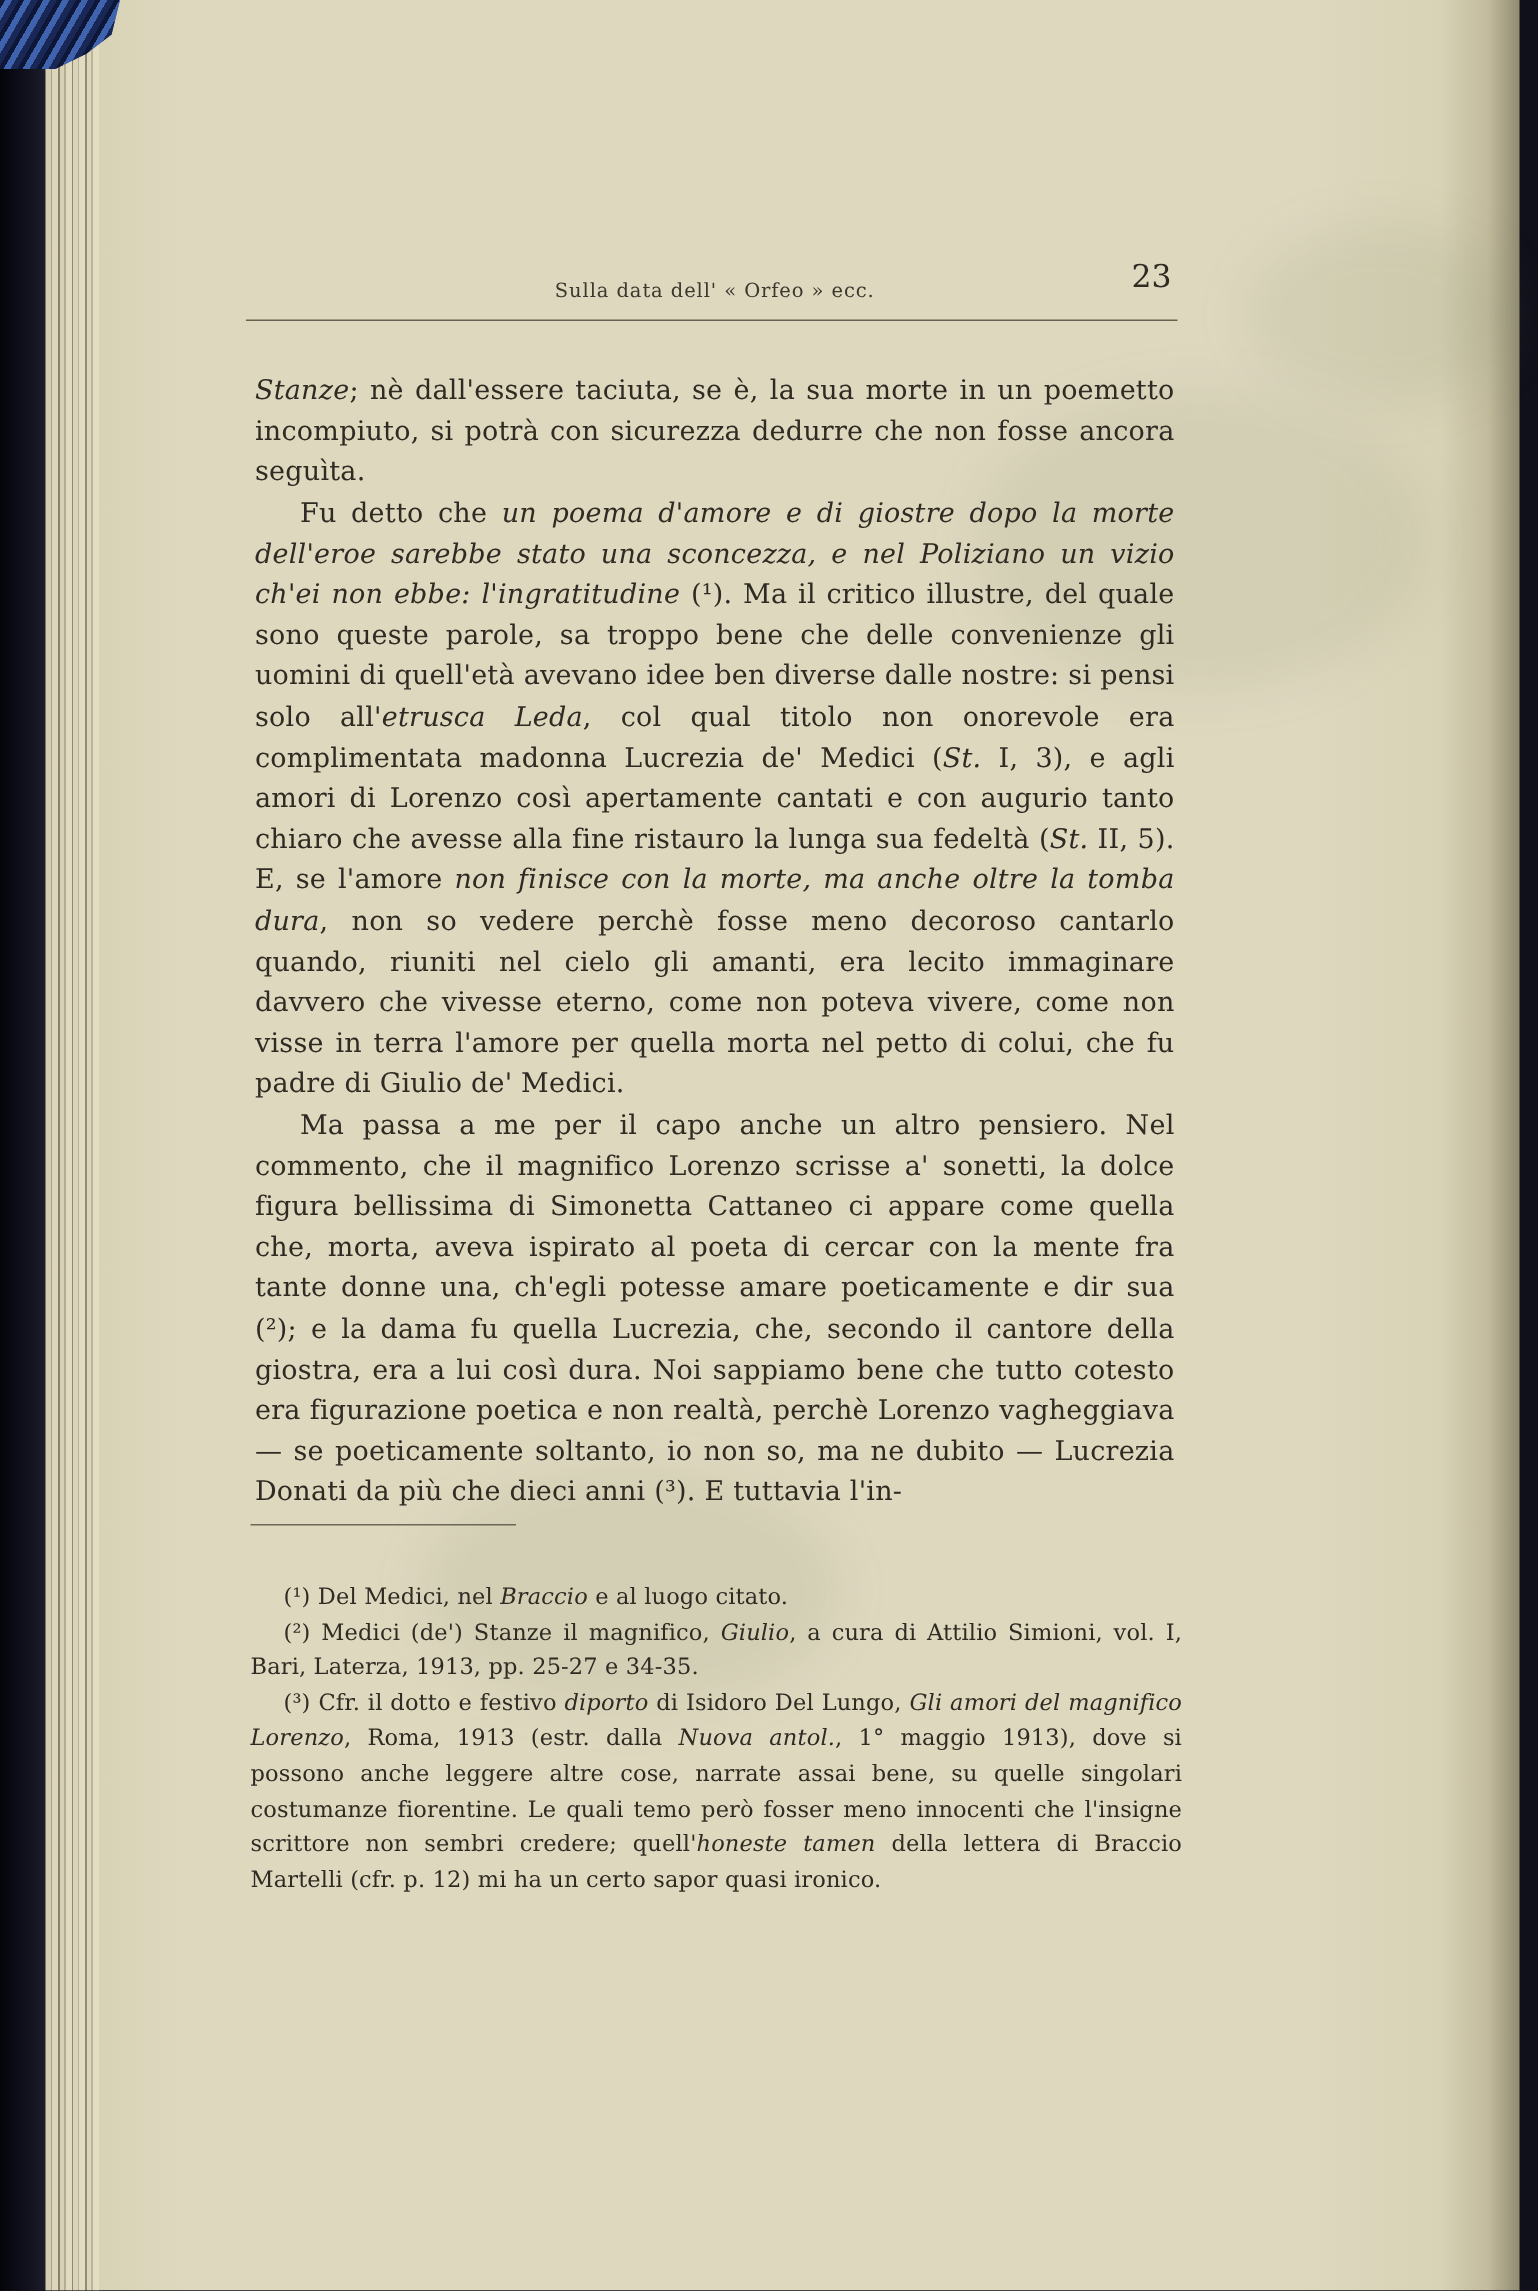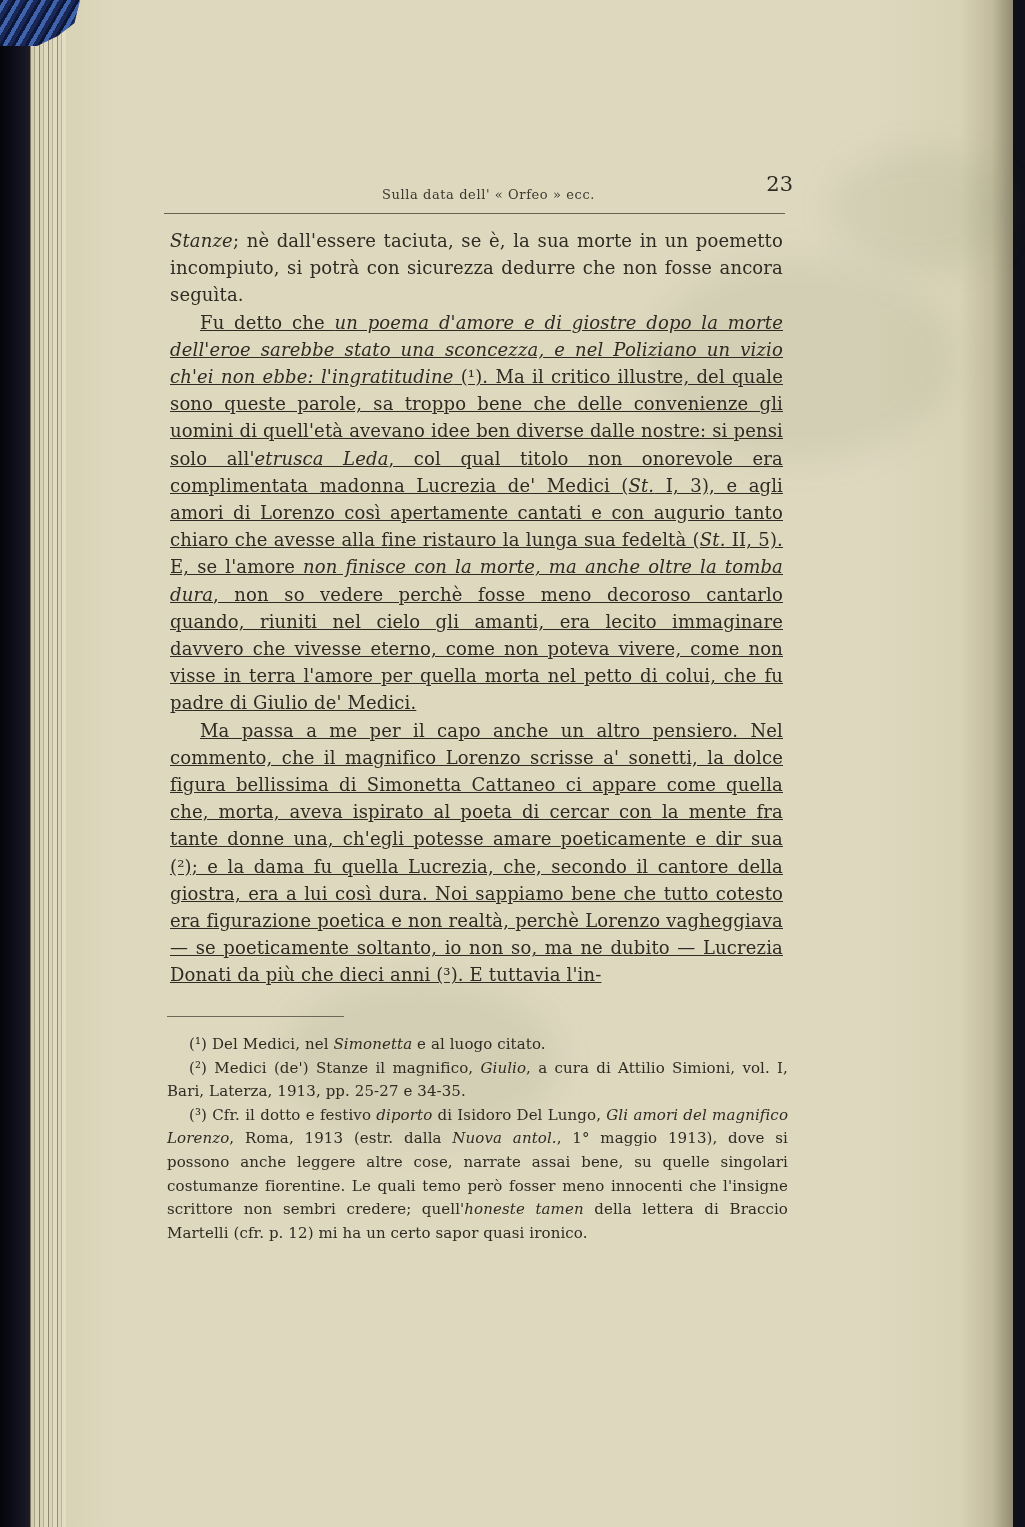--- a/index.html
+++ b/index.html
@@ -44,40 +44,40 @@
     clip-path:polygon(0 0, 100% 0, 93% 50%, 72% 78%, 46% 100%, 0 100%);
     box-shadow:2px 2px 6px rgba(0,0,0,.45);
   }
 
   
   .stain { position:absolute; border-radius:50%; filter:blur(16px); background:rgba(108,128,88,.10); }
   .stain.s1 { left:620px; top:260px; width:300px; height:200px; }
   .stain.s2 { left:250px; top:980px; width:280px; height:160px; }
   .stain.s3 { left:800px; top:150px; width:180px; height:120px; }
 
-  .ink { color:#2f2b23; }
+  .ink { color:#2f2b23;margin-top:20px; }
 
-  .header { position:absolute; left:182px; top:172px; width:613px; height:36px; }
+  .header { position:absolute; left:170px; top:172px; width:613px; height:36px; }
   .running-title {
     position:absolute; left:50%; transform:translateX(-50%); top:15px;
     font-size:13px; letter-spacing:.6px; color:#3c382e; white-space:nowrap;
   }
   .page-number { position:absolute; right:2px; top:0; font-size:21px; color:#2f2b23; }
 
   .header-rule {
     position:absolute; left:164px; top:213px; width:621px; height:0;
     border-top:1px solid rgba(62,57,44,.75);
   }
 
   .body-text {
     position:absolute; left:170px; top:227px; width:613px;
     font-size:18px; line-height:27.2px; text-align:justify;
     letter-spacing:.15px; color:#2f2b23;
   }
-  .body-text p.indent { text-indent:30px;text-decoration:underline; }
+  .body-text p.indent { text-indent:30px; }
   .it { font-style:italic; }
 
   .footnote-rule {
     position:absolute; left:167px; top:1016px; width:177px; height:0;
     border-top:1px solid rgba(62,57,44,.7);
   }
   .footnotes {
     position:absolute; left:167px; top:1033px; width:621px;
     font-size:15px; line-height:23.6px; text-align:justify;
     letter-spacing:.1px; color:#2f2b23;
@@ -113,18 +113,18 @@
 
   <div class="body-text ink" id="body-text">
       <p><span class="it">Stanze</span><span>; nè dall'essere taciuta, se è, la sua morte in un poemetto incompiuto, si potrà con sicurezza dedurre che non fosse ancora seguìta.</span></p>
       <p class="indent"><span>Fu detto che </span><span class="it">un poema d'amore e di giostre dopo la morte dell'eroe sarebbe stato una sconcezza, e nel Poliziano un vizio ch'ei non ebbe: l'ingratitudine</span><span> (¹). Ma il critico illustre, del quale sono queste parole, sa troppo bene che delle convenienze gli uomini di quell'età avevano idee ben diverse dalle nostre: si pensi solo all'</span><span class="it">etrusca Leda</span><span>, col qual titolo non onorevole era complimentata madonna Lucrezia de' Medici (</span><span class="it">St.</span><span> I, 3), e agli amori di Lorenzo così apertamente cantati e con augurio tanto chiaro che avesse alla fine ristauro la lunga sua fedeltà (</span><span class="it">St.</span><span> II, 5). E, se l'amore </span><span class="it">non finisce con la morte, ma anche oltre la tomba dura</span><span>, non so vedere perchè fosse meno decoroso cantarlo quando, riuniti nel cielo gli amanti, era lecito immaginare davvero che vivesse eterno, come non poteva vivere, come non visse in terra l'amore per quella morta nel petto di colui, che fu padre di Giulio de' Medici.</span></p>
       <p class="indent"><span>Ma passa a me per il capo anche un altro pensiero. Nel commento, che il magnifico Lorenzo scrisse a' sonetti, la dolce figura bellissima di Simonetta Cattaneo ci appare come quella che, morta, aveva ispirato al poeta di cercar con la mente fra tante donne una, ch'egli potesse amare poeticamente e dir sua (²); e la dama fu quella Lucrezia, che, secondo il cantore della giostra, era a lui così dura. Noi sappiamo bene che tutto cotesto era figurazione poetica e non realtà, perchè Lorenzo vagheggiava — se poeticamente soltanto, io non so, ma ne dubito — Lucrezia Donati da più che dieci anni (³). E tuttavia l'in-</span></p>
     </div>
 
   <div class="footnote-rule"></div>
 
   <div class="footnotes ink" id="footnotes">
-      <p class="indent"><span>(¹) Del Medici, nel </span><span class="it">Simonetta</span><span> e al luogo citato.</span></p>
+      <p class="indent"><span>(¹) Del Medici, nel </span><span class="it">Braccio</span><span> e al luogo citato.</span></p>
       <p class="indent"><span>(²) Medici (de') Stanze il magnifico, </span><span class="it">Giulio</span><span>, a cura di Attilio Simioni, vol. I, Bari, Laterza, 1913, pp. 25-27 e 34-35.</span></p>
       <p class="indent"><span>(³) Cfr. il dotto e festivo </span><span class="it">diporto</span><span> di Isidoro Del Lungo, </span><span class="it">Gli amori del magnifico Lorenzo</span><span>, Roma, 1913 (estr. dalla </span><span class="it">Nuova antol.</span><span>, 1° maggio 1913), dove si possono anche leggere altre cose, narrate assai bene, su quelle singolari costumanze fiorentine. Le quali temo però fosser meno innocenti che l'insigne scrittore non sembri credere; quell'</span><span class="it">honeste tamen</span><span> della lettera di Braccio Martelli (cfr. p. 12) mi ha un certo sapor quasi ironico.</span></p>
     </div>
 
 </div>
 
 </body></html>

